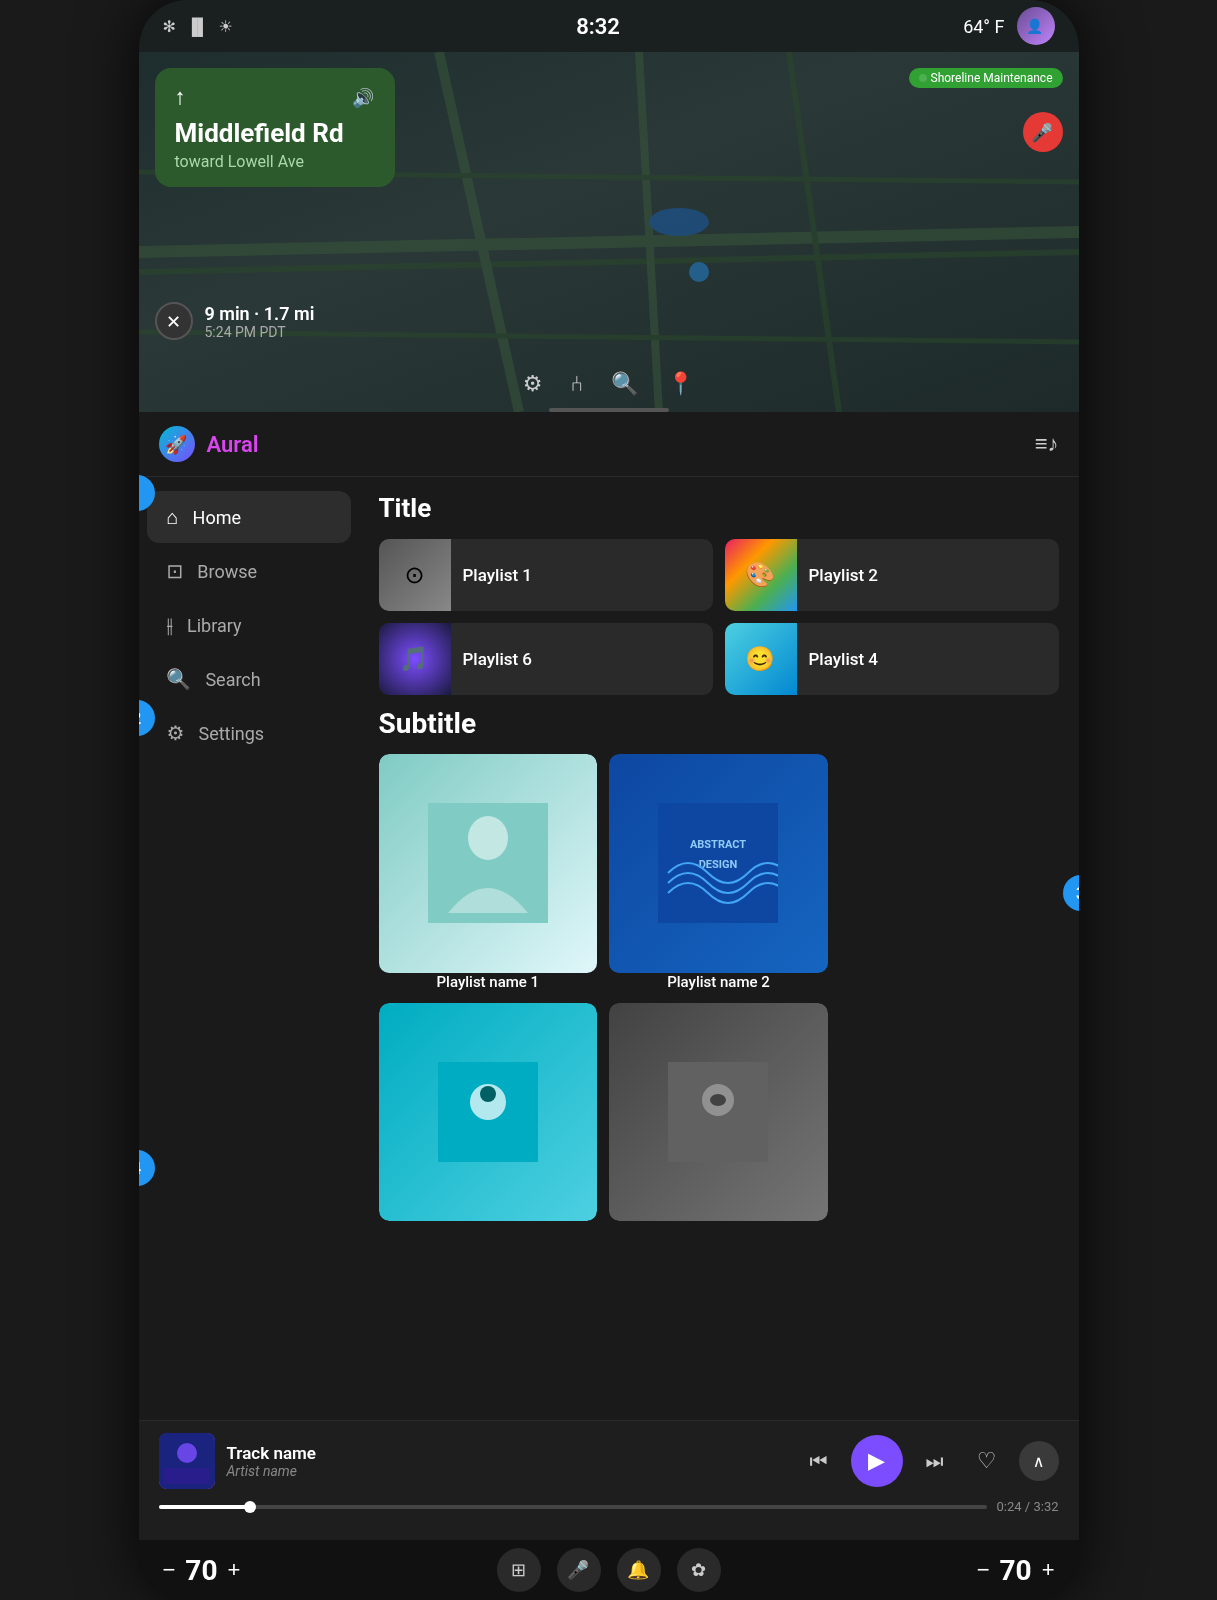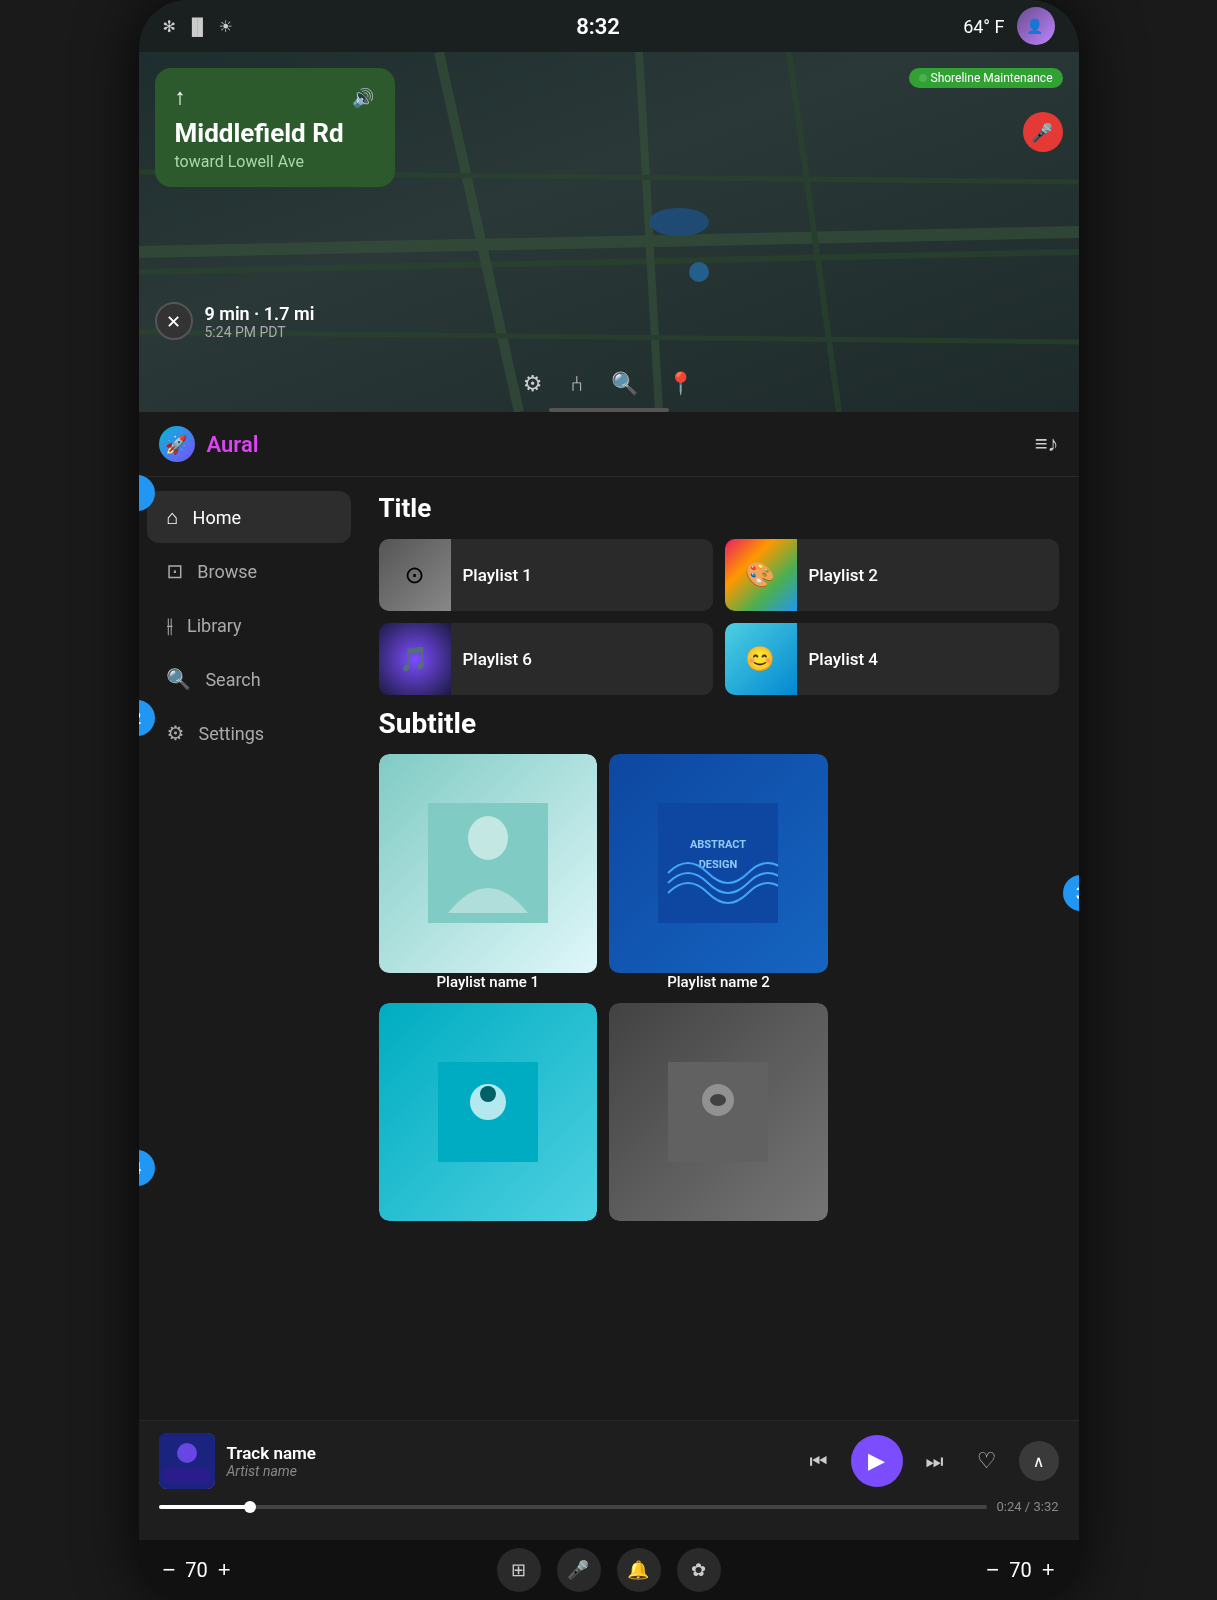--- a/index.html
+++ b/index.html
@@ -369,21 +369,21 @@
       height: 60px;
       display: flex;
       align-items: center;
       justify-content: space-between;
       padding: 0 24px;
     }
     .vol-control {
       display: flex; align-items: center; gap: 10px;
     }
     .vol-btn { color: #fff; font-size: 22px; cursor: pointer; background: none; border: none; }
-    .vol-num { color: #fff; font-size: 20px; font-weight: normal; }
+    .vol-num { color: #fff; font-size: 28px; font-weight: bold; }
     .bottom-icons {
       display: flex; gap: 16px; align-items: center;
     }
     .bottom-icon-btn {
       width: 44px; height: 44px; border-radius: 50%;
       background: #2a2a2a;
       display: flex; align-items: center; justify-content: center;
       color: #ccc; font-size: 18px; cursor: pointer; border: none;
     }
 

